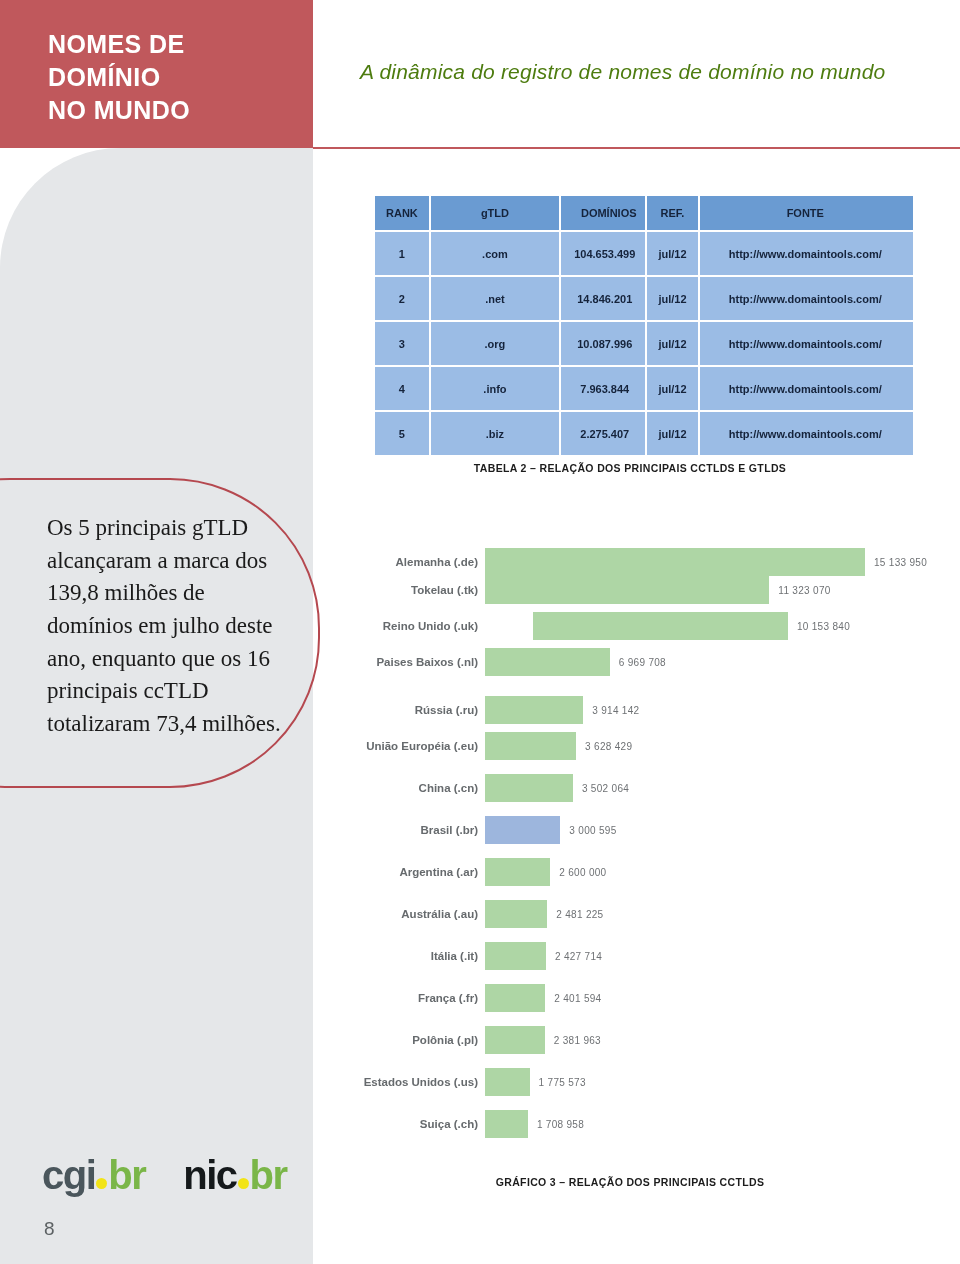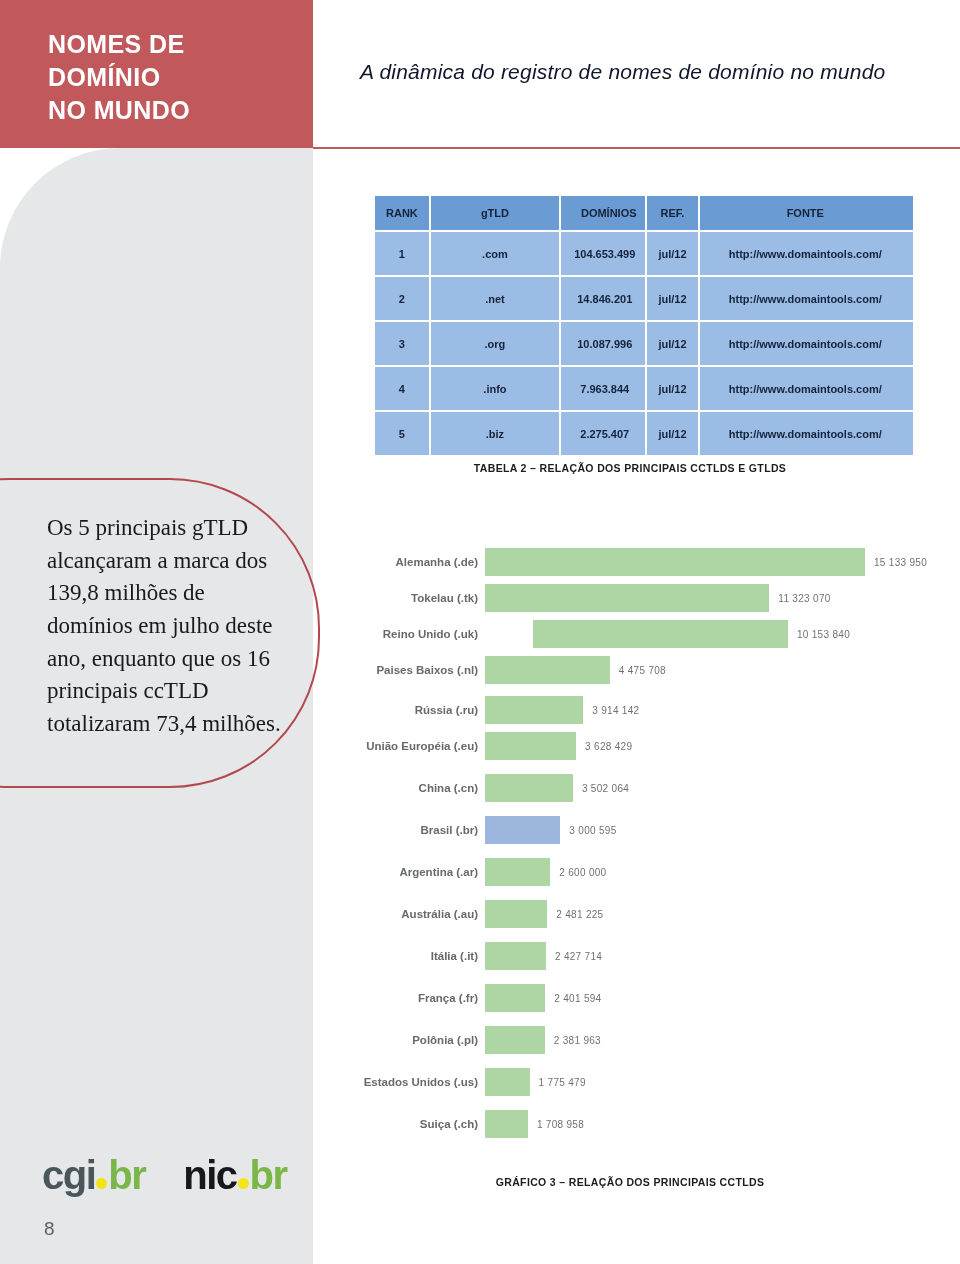--- a/index.html
+++ b/index.html
@@ -27,21 +27,21 @@
     font-size: 25px; font-weight: 700; line-height: 1.32;
     letter-spacing: .4px;
   }
   .header-rule {
     position: absolute; left: 313px; top: 147px; width: 647px; height: 2px;
     background: #c0585c;
   }
   .header-subtitle {
     position: absolute; left: 360px; top: 60px; width: 580px;
     font-family: "Liberation Sans", sans-serif;
-    font-style: italic; font-size: 21px; color: #0f172a;
+    font-style: italic; font-size: 21px; color: #4d7c0f;
     letter-spacing: .2px;
   }
 
   
   .callout-line {
     position: absolute; left: -140px; top: 478px;
     width: 460px; height: 310px;
     border: 2.5px solid #b5484f;
     border-radius: 150px;
     background: transparent;
@@ -176,46 +176,46 @@
           <td class="c-ref">jul/12</td>
           <td class="c-fonte">http://www.domaintools.com/</td>
         </tr>
       </tbody>
     </table>
   </div>
 
   <div class="caption caption-table">TABELA 2 – RELAÇÃO DOS PRINCIPAIS CCTLDS E GTLDS</div>
 
   <div class="chart" id="chart">
-      <div class="barrow" style="margin-bottom: 8px; align-items: center;">
+      <div class="barrow" style=" align-items: center;">
         <div class="bar-label">Alemanha (.de)</div>
         <div class="bar-track">
           <div class="bar" style="width: 380px;"></div>
           <div class="bar-value">15 133 950</div>
         </div>
       </div>
       <div class="barrow" style="margin-bottom: 8px;">
         <div class="bar-label">Tokelau (.tk)</div>
         <div class="bar-track">
           <div class="bar" style="width: 284.312px;"></div>
           <div class="bar-value">11 323 070</div>
         </div>
       </div>
       <div class="barrow" style="margin-bottom: 8px; gap: 48px;">
         <div class="bar-label">Reino Unido (.uk)</div>
         <div class="bar-track">
           <div class="bar" style="width: 254.954px;"></div>
           <div class="bar-value">10 153 840</div>
         </div>
       </div>
-      <div class="barrow" style="margin-bottom: 12px;">
+      <div class="barrow" style="margin-bottom: 20px;">
         <div class="bar-label">Paises Baixos (.nl)</div>
         <div class="bar-track">
           <div class="bar" style="width: 124.785px;"></div>
-          <div class="bar-value">4 475 708</div>
+          <div class="bar-value">6 969 708</div>
         </div>
       </div>
       <div class="barrow" style="margin-bottom: 8px;">
         <div class="bar-label">Rússia (.ru)</div>
         <div class="bar-track">
           <div class="bar" style="width: 98.2806px;"></div>
           <div class="bar-value">3 914 142</div>
         </div>
       </div>
       <div class="barrow" style="margin-bottom: 14px;">
@@ -271,21 +271,21 @@
         <div class="bar-label">Polônia (.pl)</div>
         <div class="bar-track">
           <div class="bar" style="width: 59.809px;"></div>
           <div class="bar-value">2 381 963</div>
         </div>
       </div>
       <div class="barrow" style="margin-bottom: 14px;">
         <div class="bar-label">Estados Unidos (.us)</div>
         <div class="bar-track">
           <div class="bar" style="width: 44.5831px;"></div>
-          <div class="bar-value">1 775 479</div>
+          <div class="bar-value">1 775 573</div>
         </div>
       </div>
       <div class="barrow" style="margin-bottom: 14px;">
         <div class="bar-label">Suiça (.ch)</div>
         <div class="bar-track">
           <div class="bar" style="width: 42.9104px;"></div>
           <div class="bar-value">1 708 958</div>
         </div>
       </div>
     </div>

